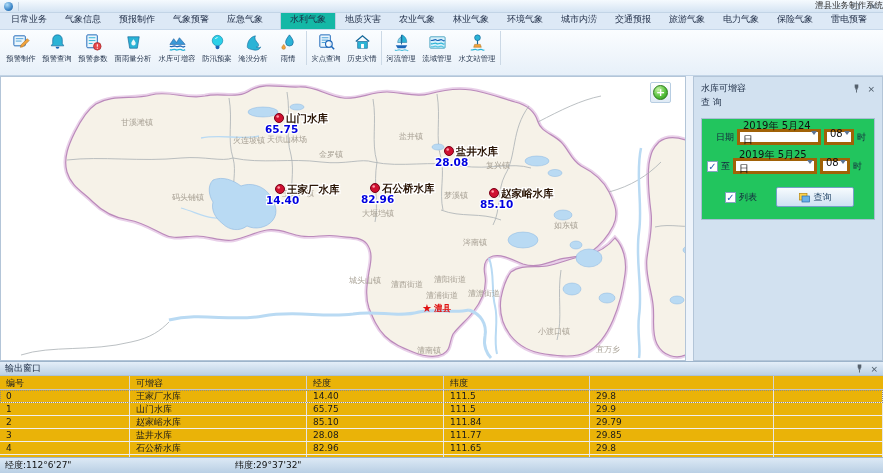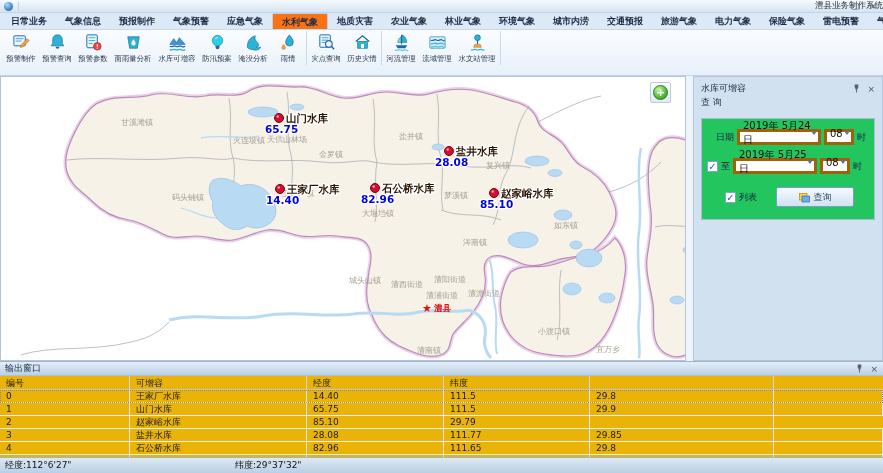--- a/index.html
+++ b/index.html
@@ -13,23 +13,23 @@
   .titlebar{ height:13px; background:linear-gradient(#f5fafe,#d5e4f3);
     border-bottom:1px solid #c2d4e6; display:flex; align-items:center; padding:0 4px; position:relative;}
   .globe{ width:9px; height:9px; border-radius:50%;
     background:radial-gradient(circle at 35% 30%,#aedcf8,#3c86c8 60%,#1b5a9a); margin-right:4px;}
   .tsep{ color:#b5c8da; font-size:8px; }
   .title-text{ position:absolute; left:0; right:0; text-align:right; font-size:8.5px; color:#333; }
   .win-controls{ margin-left:auto; display:flex; gap:10px; color:#5a6a7a; font-size:9px; z-index:2; padding-right:2px;}
   .win-controls span{ cursor:default; line-height:11px; }
   
   .tabbar{ height:17px; background:#dde9f6; border-bottom:1px solid #c7d8ea;
-    display:flex; padding:0 2px;font-weight:bold; }
+    display:flex; align-items:flex-end; padding:0 2px; }
   .tab{ padding:2px 9px 3px; color:#1d2b45; white-space:nowrap; }
-  .tab.active{ background:#f97316; border:1px solid #bfd0e2; border-bottom:none; border-radius:2px 2px 0 0; }
+  .tab.active{ background:#14b8a6; border:1px solid #bfd0e2; border-bottom:none; border-radius:2px 2px 0 0;margin-left:8px; }
   
   .toolbar{ height:46px; background:linear-gradient(#fbfdff,#e7f0f9);
     border-bottom:1px solid #c2d4e6; display:flex; align-items:flex-start; padding:1px 2px; }
   .tgroup{ display:flex; border-right:1px solid #ccd9e6; padding:0 1px; }
   .titem{ min-width:34px; padding:1px 2px; display:flex; flex-direction:column;
     align-items:center; justify-content:center; }
   .titem svg{ width:21px; height:21px; }
   .tlabel{ font-size:8px; color:#27374f; white-space:nowrap; transform:scale(.92); transform-origin:center; }
   
   .main{ display:flex; height:285px; background:#eef4fb; }
@@ -416,20 +416,21 @@
         <div>山门水库</div>
         <div>65.75</div>
         <div>111.5</div>
         <div>29.9</div>
         <div></div>
       </div>
       <div class="trow">
         <div>2</div>
         <div>赵家峪水库</div>
         <div>85.10</div>
+        <div>111.84</div>
         <div>29.79</div>
         <div></div>
       </div>
       <div class="trow">
         <div>3</div>
         <div>盐井水库</div>
         <div>28.08</div>
         <div>111.77</div>
         <div>29.85</div>
         <div></div>

